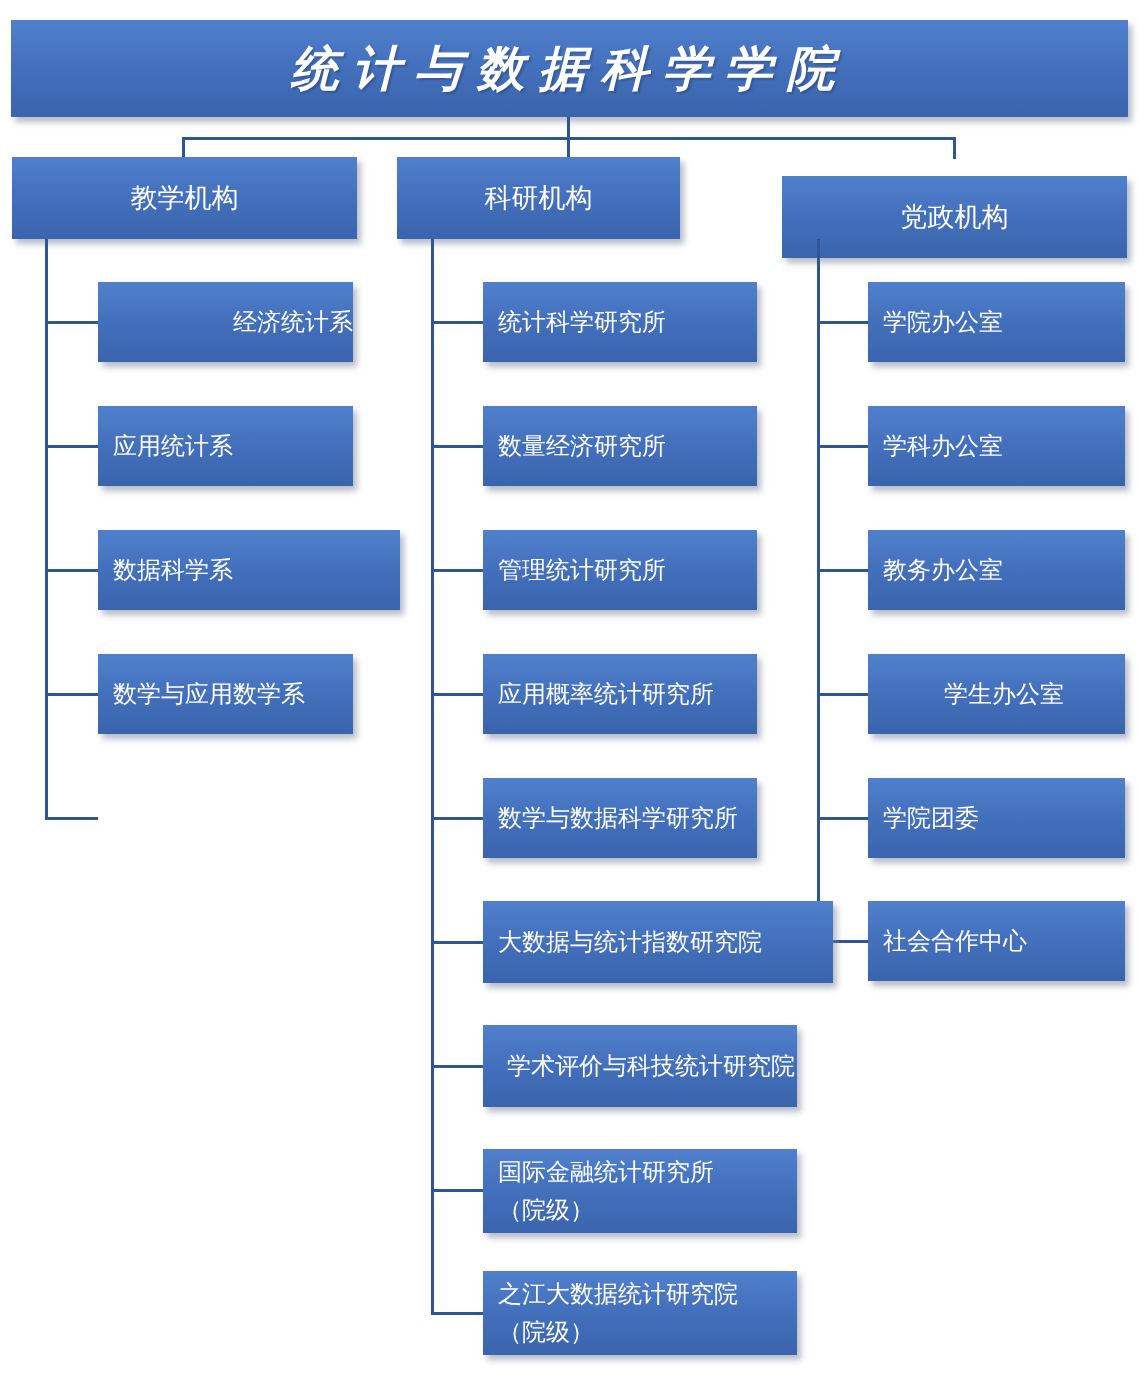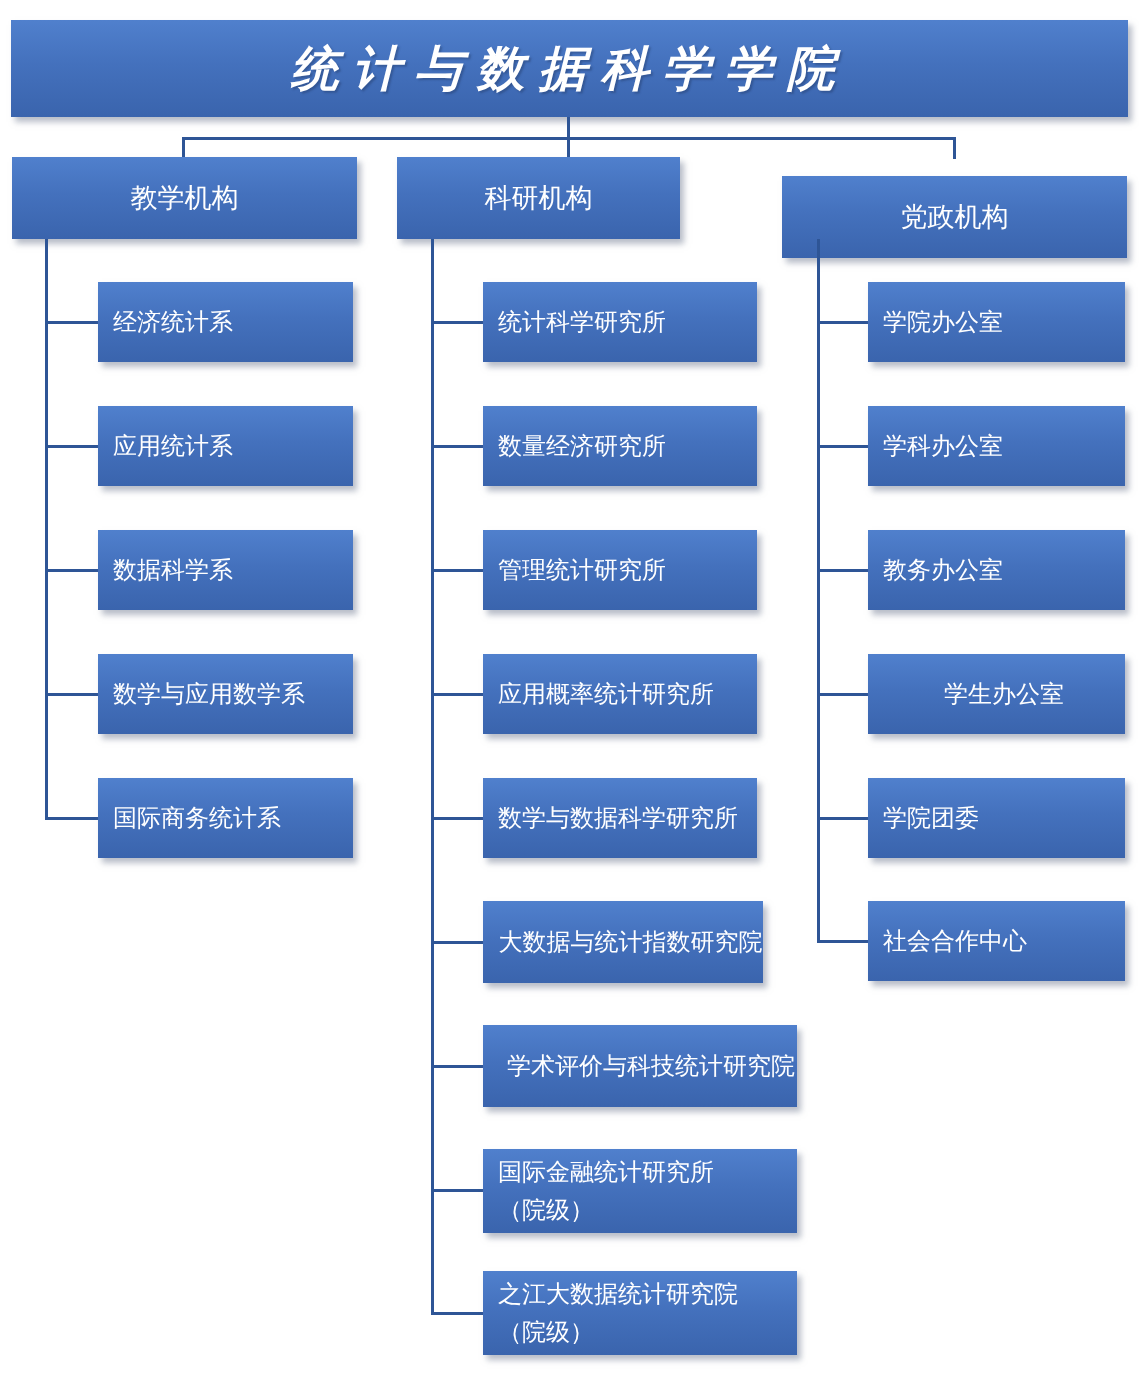--- a/index.html
+++ b/index.html
@@ -102,52 +102,49 @@
   <div class="hline" style="left:431px; top:1189px; width:52px;"></div>
   <div class="hline" style="left:431px; top:1312px; width:52px;"></div>
 
   <div class="hline" style="left:817px; top:321px; width:51px;"></div>
   <div class="hline" style="left:817px; top:445px; width:51px;"></div>
   <div class="hline" style="left:817px; top:569px; width:51px;"></div>
   <div class="hline" style="left:817px; top:693px; width:51px;"></div>
   <div class="hline" style="left:817px; top:817px; width:51px;"></div>
   <div class="hline" style="left:817px; top:940px; width:51px;"></div>
 
-  <div class="node leaf" style="left:98px; top:282px; width:255px; height:80px;">
+  <div class="node leaf" style="left:98px; top:282px; width:255px; height:80px;text-align:right;">
     <span>经济统计系</span>
   </div>
   <div class="node leaf" style="left:98px; top:406px; width:255px; height:80px;">
     <span>应用统计系</span>
   </div>
-  <div class="node leaf" style="left:98px; top:530px; width:255px; height:80px;">
+  <div class="node leaf" style="left:98px; top:530px; width:302px; height:80px;">
     <span>数据科学系</span>
   </div>
   <div class="node leaf" style="left:98px; top:654px; width:255px; height:80px;">
     <span>数学与应用数学系</span>
-  </div>
-  <div class="node leaf" style="left:98px; top:778px; width:255px; height:80px;">
-    <span>国际商务统计系</span>
   </div>
 
   <div class="node leaf" style="left:483px; top:282px; width:274px; height:80px;">
     <span>统计科学研究所</span>
   </div>
   <div class="node leaf" style="left:483px; top:406px; width:274px; height:80px;">
     <span>数量经济研究所</span>
   </div>
   <div class="node leaf" style="left:483px; top:530px; width:274px; height:80px;">
     <span>管理统计研究所</span>
   </div>
   <div class="node leaf" style="left:483px; top:654px; width:274px; height:80px;">
     <span>应用概率统计研究所</span>
   </div>
   <div class="node leaf" style="left:483px; top:778px; width:274px; height:80px;">
     <span>数学与数据科学研究所</span>
   </div>
-  <div class="node leaf" style="left:483px; top:901px; width:280px; height:82px;text-align:center;">
+  <div class="node leaf" style="left:483px; top:901px; width:350px; height:82px;">
     <span>大数据与统计指数研究院</span>
   </div>
   <div class="node leaf" style="left:483px; top:1025px; width:314px; height:82px;padding-left:24px;">
     <span>学术评价与科技统计研究院</span>
   </div>
   <div class="node leaf" style="left:483px; top:1149px; width:314px; height:84px;">
     <span>国际金融统计研究所</span>
     <span>（院级）</span>
   </div>
   <div class="node leaf" style="left:483px; top:1271px; width:314px; height:84px;">

